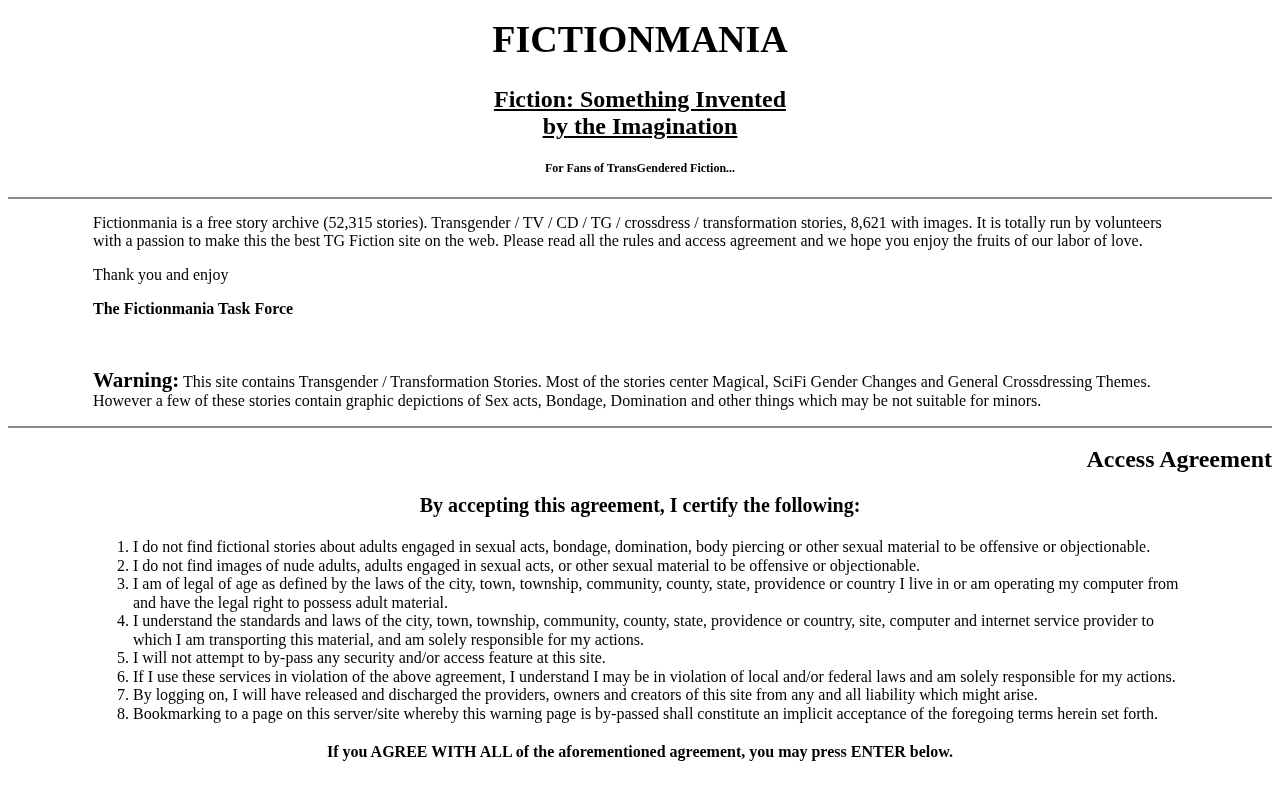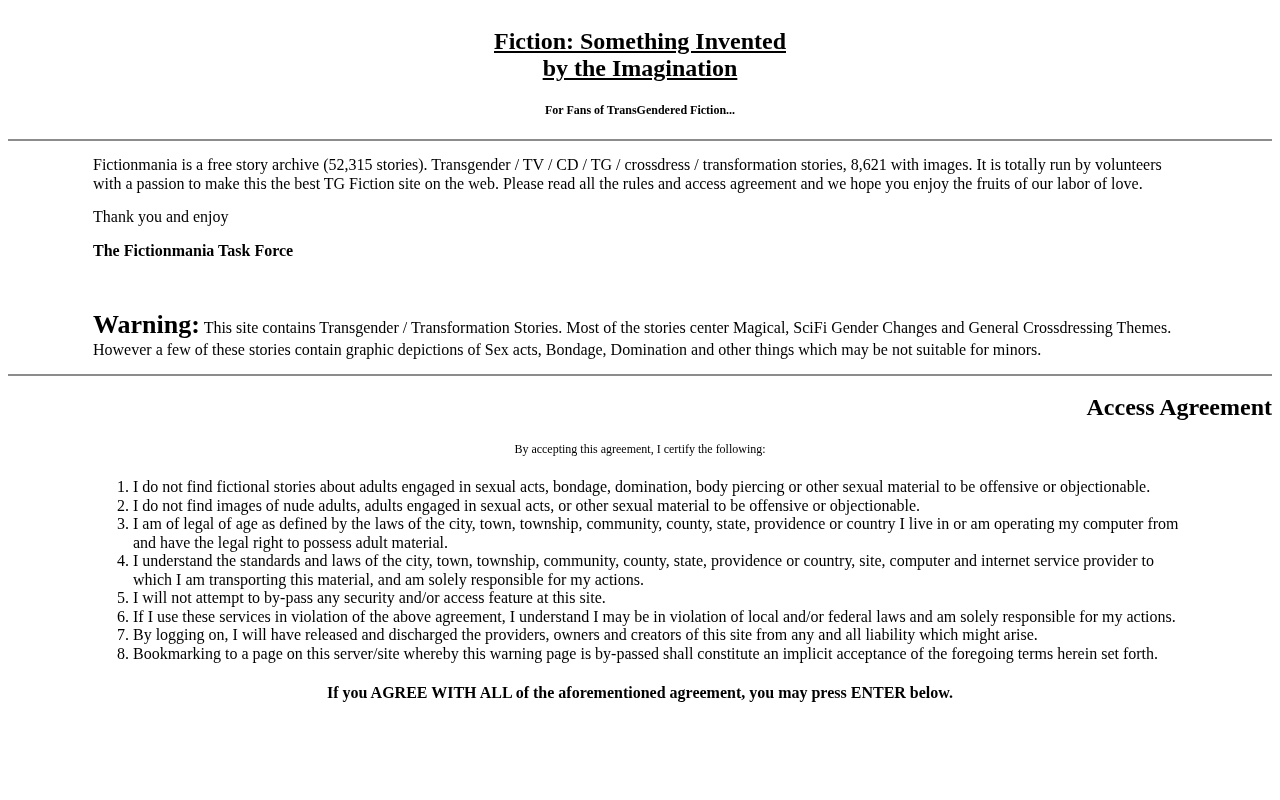--- a/index.html
+++ b/index.html
@@ -39,49 +39,50 @@
     border-top: 2px solid #8c8c8c;
     height: 0;
     margin: 7px 0;
   }
   .indent { margin: 0 85px; }
   .indent p { margin: 15px 0; line-height: 1.16; }
   .signature { font-weight: bold; }
   .warning-para { margin-top: 50px !important; }
   .warning-label {
     font-weight: bold;
-    font-size: 26px;
+    font-size: 21px;
   }
   h2.access-heading {
     font-size: 24px;
     font-weight: bold;
     margin: 18px 0 20px 0;
     text-align: right;
   }
   .certify-line {
-    font-size: 12px;
-    font-weight: normal;
+    font-size: 20px;
+    font-weight: bold;
     margin: 21px 0;
   }
   ol.agreement-list {
     margin: 18px 0 16px 0;
     padding-left: 40px;
     line-height: 1.16;
   }
   ol.agreement-list li { margin: 0; padding: 0; }
   .enter-line {
     font-weight: bold;
     text-align: center;
     margin: 20px 0 16px 0;
   }
 </style>
 </head>
 <body>
 
 <div class="centered">
+  <h1 class="site-title">FICTIONMANIA</h1>
 
   <div class="subtitle">
     <span>Fiction: Something Invented</span><br>
     <span>by the Imagination</span><br>
   </div>
 
   <div class="tagline">For Fans of TransGendered Fiction...</div>
 </div>
 
 <hr class="rule">

